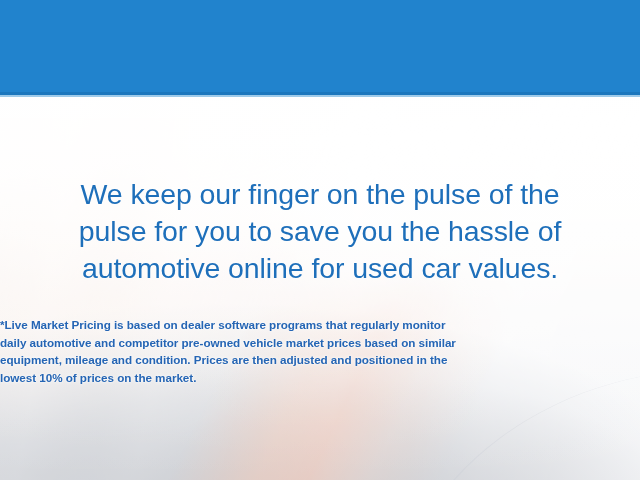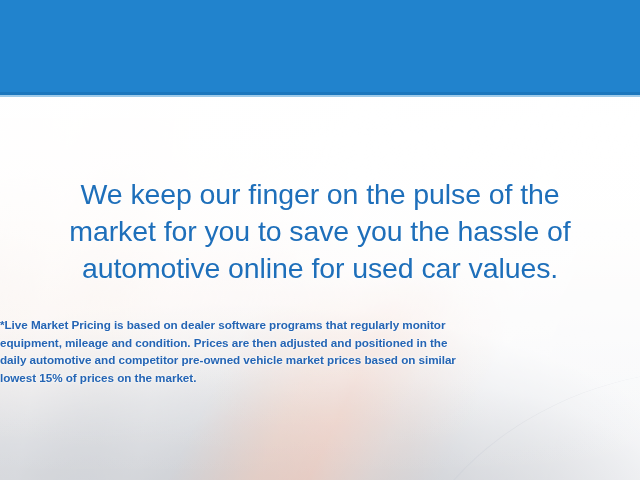--- a/index.html
+++ b/index.html
@@ -219,24 +219,24 @@
   <div class="bg-layer" id="bg-veil"></div>
   <div class="bg-layer" id="bg-veil-top"></div>
 
   <div id="header-band"></div>
   <div id="header-rule"></div>
   <div id="header-rule-light"></div>
 
 
   <div id="headline">
     <span class="hl-line">We keep our finger on the pulse of the</span>
-    <span class="hl-line">market for you to save you the hassle of</span>
+    <span class="hl-line">pulse for you to save you the hassle of</span>
     <span class="hl-line">automotive online for used car values.</span>
   </div>
 
   <div id="disclaimer">
     <span class="dc-line">*Live Market Pricing is based on dealer software programs that regularly monitor</span>
+    <span class="dc-line">daily automotive and competitor pre-owned vehicle market prices based on similar</span>
     <span class="dc-line">equipment, mileage and condition. Prices are then adjusted and positioned in the</span>
-    <span class="dc-line">daily automotive and competitor pre-owned vehicle market prices based on similar</span>
-    <span class="dc-line">lowest 15% of prices on the market.</span>
+    <span class="dc-line">lowest 10% of prices on the market.</span>
   </div>
 
 </div>
 
 </body></html>

